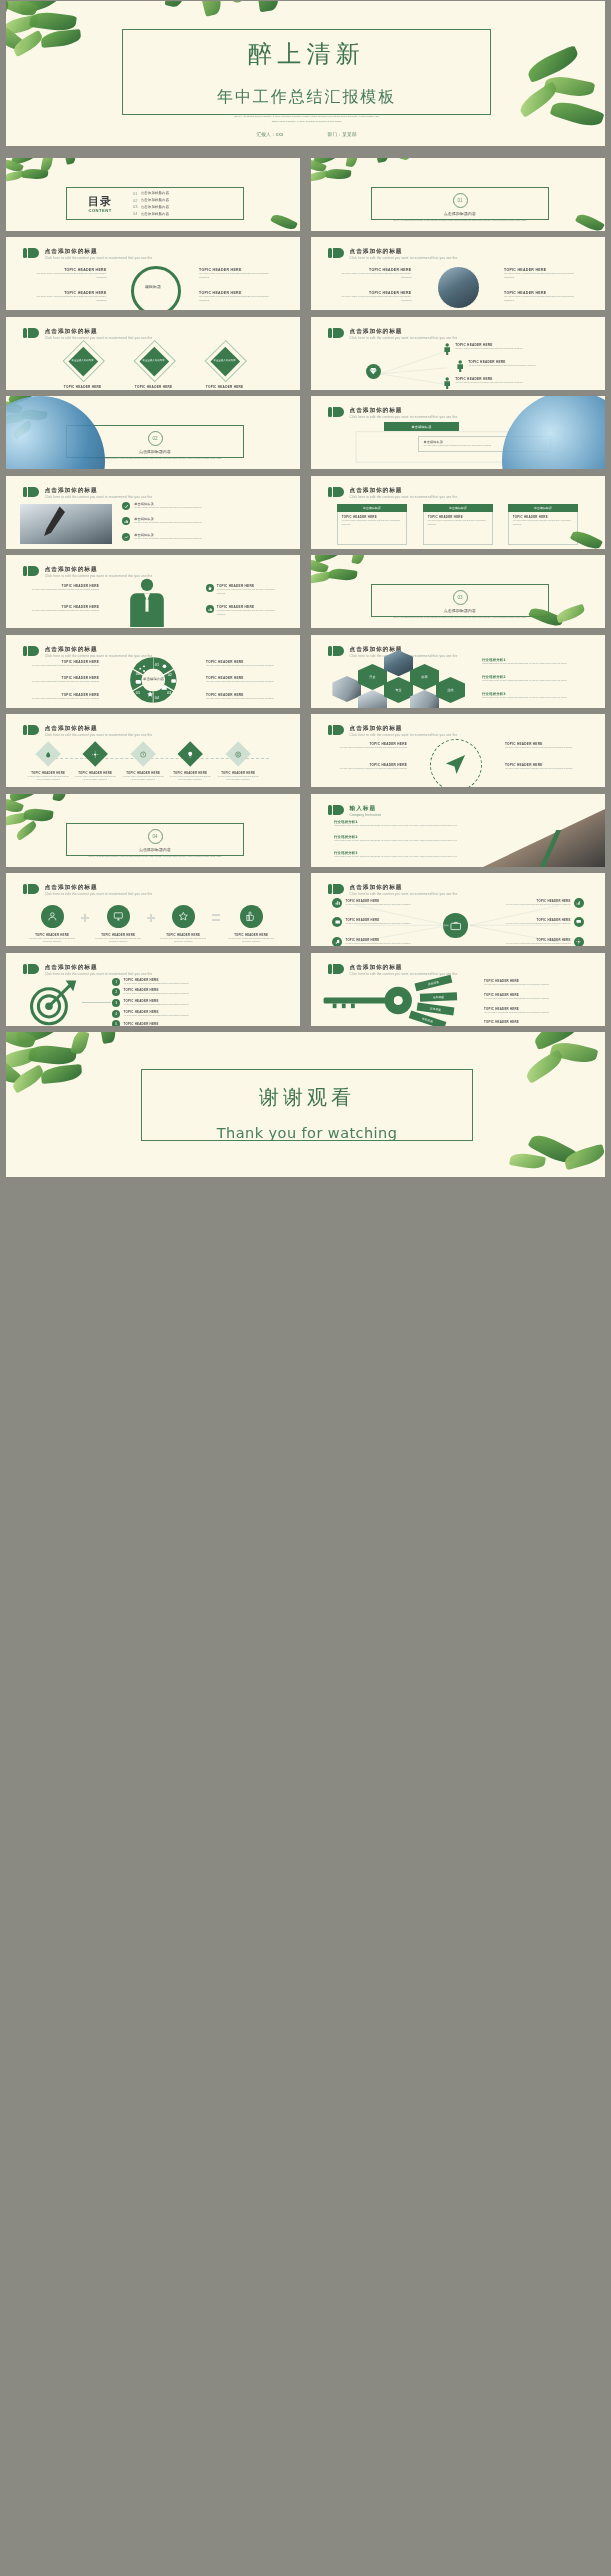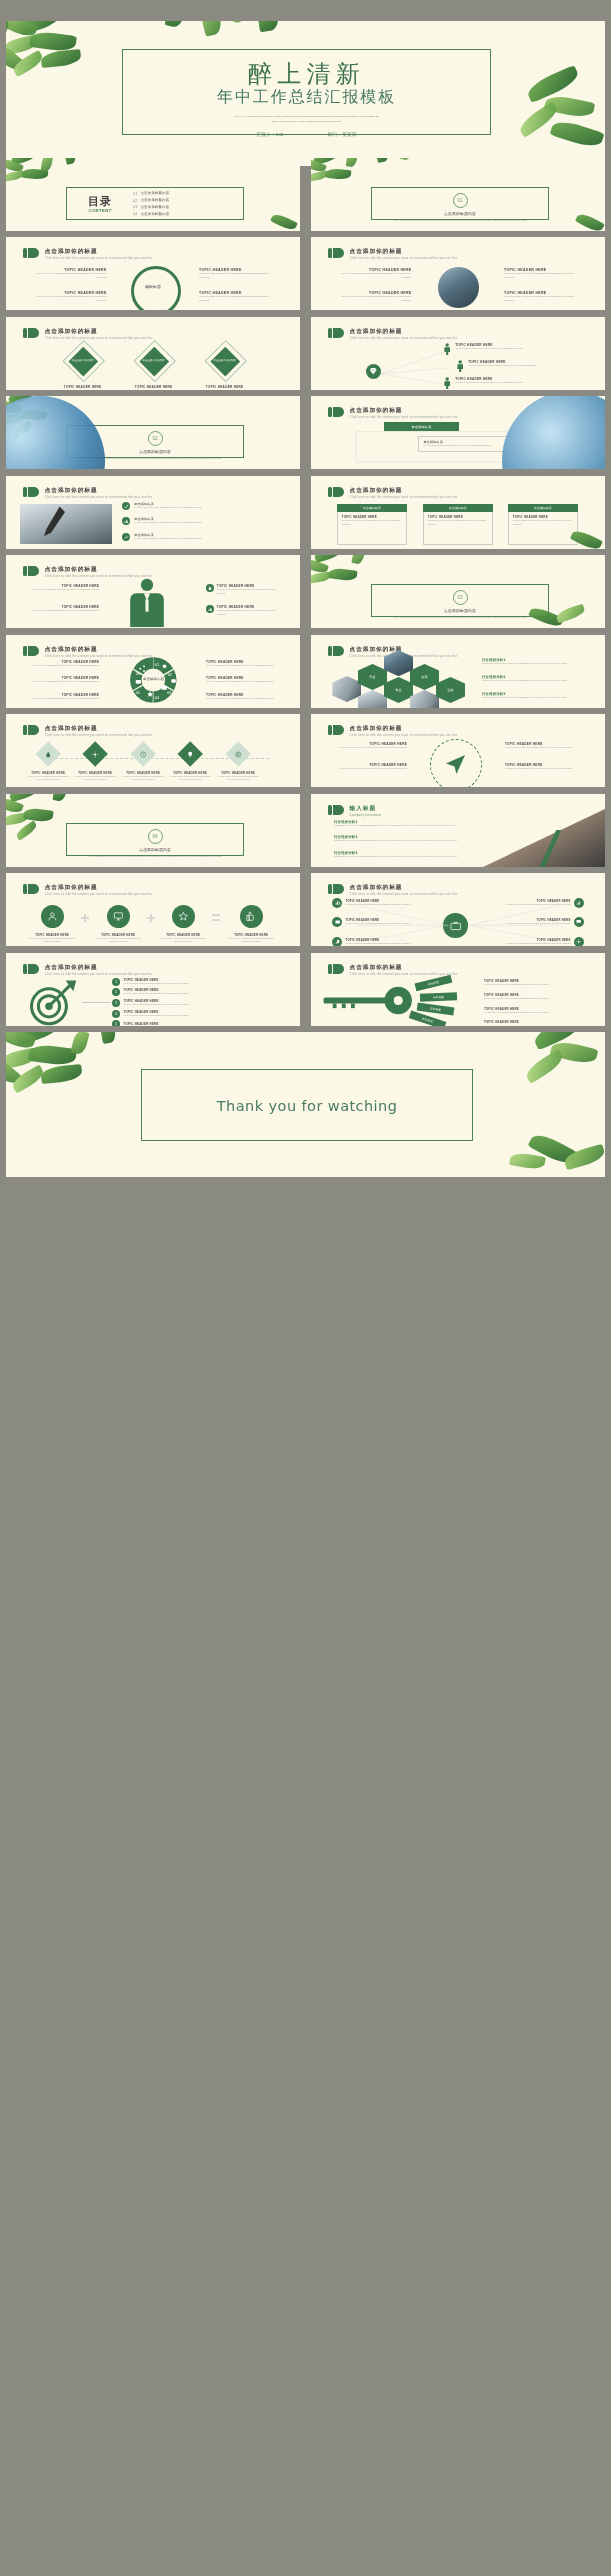--- a/index.html
+++ b/index.html
@@ -62,21 +62,21 @@
   .globe{background:radial-gradient(circle at 35% 30%,#bfe2f5,#3b7fae 55%,#1d4a6b);border-radius:50%;}
   .plus{background:#d4d8d0;position:absolute;}
   .darkbar{background:#3b7a4d;display:flex;align-items:center;justify-content:center;}
   svg{display:block;}
 </style>
 </head>
 <body>
 
 <div id="page">
 
-<div class="slide s-full" style="top:21px;height:145px;">
+<div class="slide s-full" style="top:1px;height:145px;">
 
   <div class="leafgrp" style="left:-10.7px;top:-13.8px;width:153px;height:92px;">
     <div class="leaf dk" style="left:23px;top:4.6px;width:44px;height:17px;transform:rotate(-18deg);"></div>
     <div class="leaf" style="left:3.1px;top:10.7px;width:38px;height:15.3px;transform:rotate(24deg);"></div>
     <div class="leaf lt" style="left:7.6px;top:31px;width:35px;height:13.8px;transform:rotate(-12deg);"></div>
     <div class="leaf dk" style="left:35px;top:26px;width:46px;height:17px;transform:rotate(8deg);"></div>
     <div class="leaf" style="left:-4.6px;top:43px;width:34px;height:14.5px;transform:rotate(40deg);"></div>
     <div class="leaf lt" style="left:17px;top:50px;width:32px;height:13px;transform:rotate(-30deg);"></div>
     <div class="leaf dk" style="left:46px;top:44px;width:40px;height:15.3px;transform:rotate(-6deg);"></div>
     <div class="leaf" style="left:-13.8px;top:20px;width:31px;height:13px;transform:rotate(-50deg);"></div>
@@ -90,21 +90,21 @@
   <div class="leafgrp" style="left:505px;top:54px;width:107px;height:92px;">
     <div class="leaf dk" style="left:15.3px;top:0;width:54px;height:18.4px;transform:rotate(-24deg);"></div>
     <div class="leaf" style="left:34px;top:23px;width:49px;height:17px;transform:rotate(12deg);"></div>
     <div class="leaf lt" style="left:6.1px;top:37px;width:43px;height:15.3px;transform:rotate(-34deg);"></div>
     <div class="leaf dk" style="left:40px;top:50px;width:52px;height:18.4px;transform:rotate(18deg);"></div>
   </div>
 
   <div class="title-frame" style="left:116px;top:28px;width:367px;height:84px;">
     <div style="text-align:center;padding-top:10.7px;">
       <div class="t-cn t-main">醉上清新</div>
-      <div class="t-cn t-sub" style="margin-top:0;font-family:Liberation Mono, monospace;">年中工作总结汇报模板</div>
+      <div class="t-cn t-sub" style="margin-top:20px;font-family:Liberation Mono, monospace;">年中工作总结汇报模板</div>
       <div class="t-eng" style="margin:6.9px 23px 0;">OdAbAAOAstudio  sales template, a more beautiful template please magic formagic rain studio sales template, a morelmagic rain</div>
       <div class="t-eng" style="margin:0 23px;">studio sales template, a more beautiful template please magic</div>
       <div style="margin-top:7.6px;display:flex;justify-content:center;gap:44px;">
         <span class="t-meta">汇报人：xxx</span>
         <span class="t-meta">部门：某某部</span>
       </div>
     </div>
   </div>
 </div>
 
@@ -1098,19 +1098,20 @@
     <div class="leaf lt" style="left:13.8px;top:38px;width:41px;height:15.3px;transform:rotate(-32deg);"></div>
   </div>
   <div class="leafgrp" style="right:-7.6px;bottom:-12.2px;width:115px;height:54px;">
     <div class="leaf dk" style="left:31px;top:4.6px;width:47px;height:17.6px;transform:rotate(28deg);"></div>
     <div class="leaf" style="left:66px;top:13.8px;width:41px;height:16px;transform:rotate(-16deg);"></div>
     <div class="leaf lt" style="left:12.2px;top:18.4px;width:35px;height:13.8px;transform:rotate(10deg);"></div>
   </div>
 
   <div class="title-frame" style="left:135px;top:37px;width:330px;height:70px;">
     <div style="text-align:center;padding-top:13.8px;">
+      <div class="t-cn" style="font-size:20px;letter-spacing:.2em;">谢谢观看</div>
       <div style="font-size:14.5px;color:#4a7d5d;letter-spacing:.03em;margin-top:14px;font-family:'DejaVu Sans',sans-serif;">Thank you for watching</div>
     </div>
   </div>
 </div>
 
 </div>
 
 
 </body></html>

